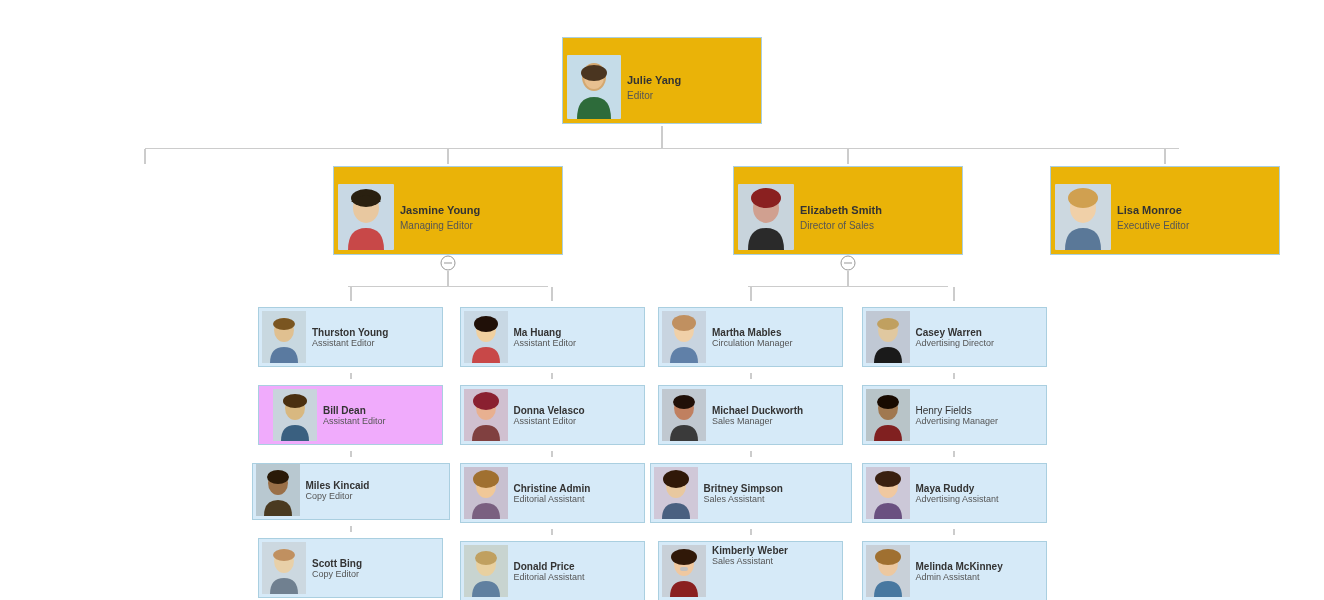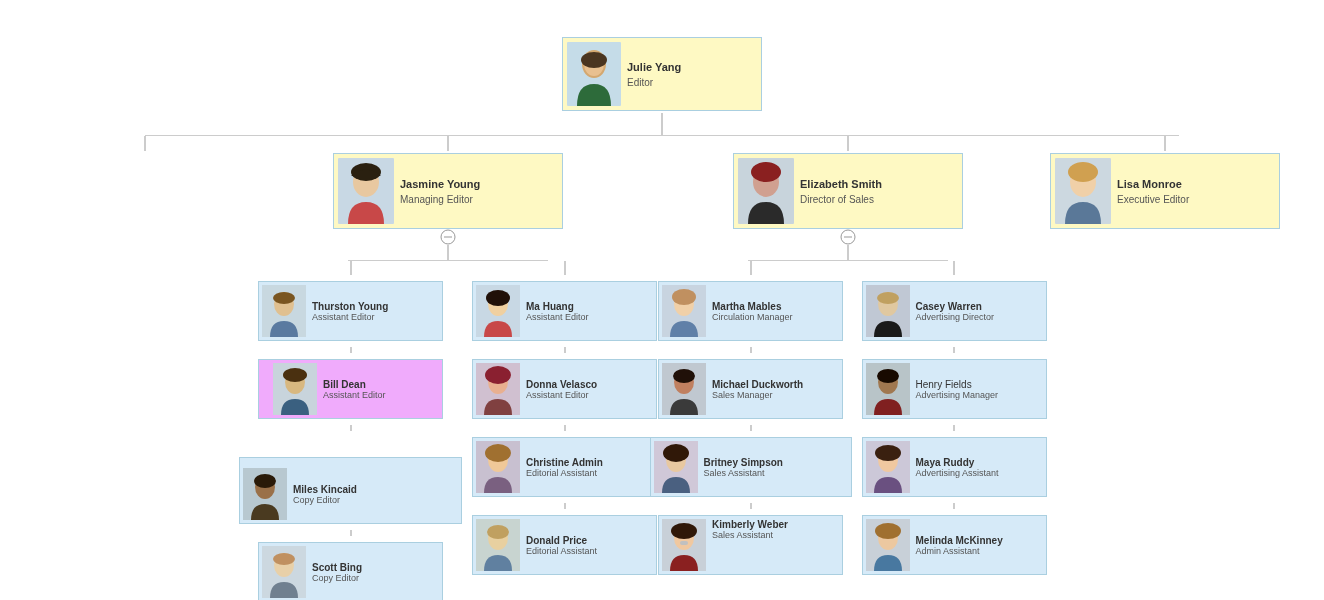--- a/index.html
+++ b/index.html
@@ -41,23 +41,23 @@
 
     .l1-item {
       display: flex;
       flex-direction: column;
       align-items: center;
     }
 
     .person-box {
       display: flex;
       align-items: center;
-      background: #fef9c3;
+      background: #eab308;
       border: 1px solid #aacfe0;
-      padding: 4px 8px 4px 4px;
+      padding: 17px 8px 4px 4px;
       margin: 2px;
     }
     .person-photo {
       width: 50px;
       height: 60px;
       background: #c0d8e8;
       margin-right: 6px;
       flex-shrink: 0;
       border-radius: 1px;
       display: flex;
@@ -182,21 +182,21 @@
                 </div>
                 <div>
                   <div style="font-weight:bold;font-size:10px;">Bill Dean</div>
                   <div style="font-size:9px;color:#555;">Assistant Editor</div>
                 </div>
               </div>
               <svg width="2" height="6">
                   <line x1="1" y1="0" x2="1" y2="6"></line>
                 </svg>
 
-              <div style="display:flex; align-items:center; background:#d6eaf8; border:1px solid #aacfe0; padding:10px 6px 3px 3px; width:223px;margin-top:20px;">
+              <div style="display:flex; align-items:center; background:#d6eaf8; border:1px solid #aacfe0; padding:0 6px 3px 3px; width:198px;">
                 <div style="width:44px;height:52px;background:#b8c8d0;margin-right:6px;flex-shrink:0;overflow:hidden;">
                   <svg viewBox="0 0 44 52" width="44" height="52">
                       <ellipse cx="22" cy="19" rx="10" ry="12" fill="#9a7048"></ellipse>
                       <path d="M8 52 Q8 36 22 36 Q36 36 36 52" fill="#4a3a20"></path>
                       <ellipse cx="22" cy="13" rx="11" ry="7" fill="#2a1a08"></ellipse>
                     </svg>
                 </div>
                 <div>
                   <div style="font-weight:bold;font-size:10px;">Miles Kincaid</div>
                   <div style="font-size:9px;color:#555;">Copy Editor</div>

